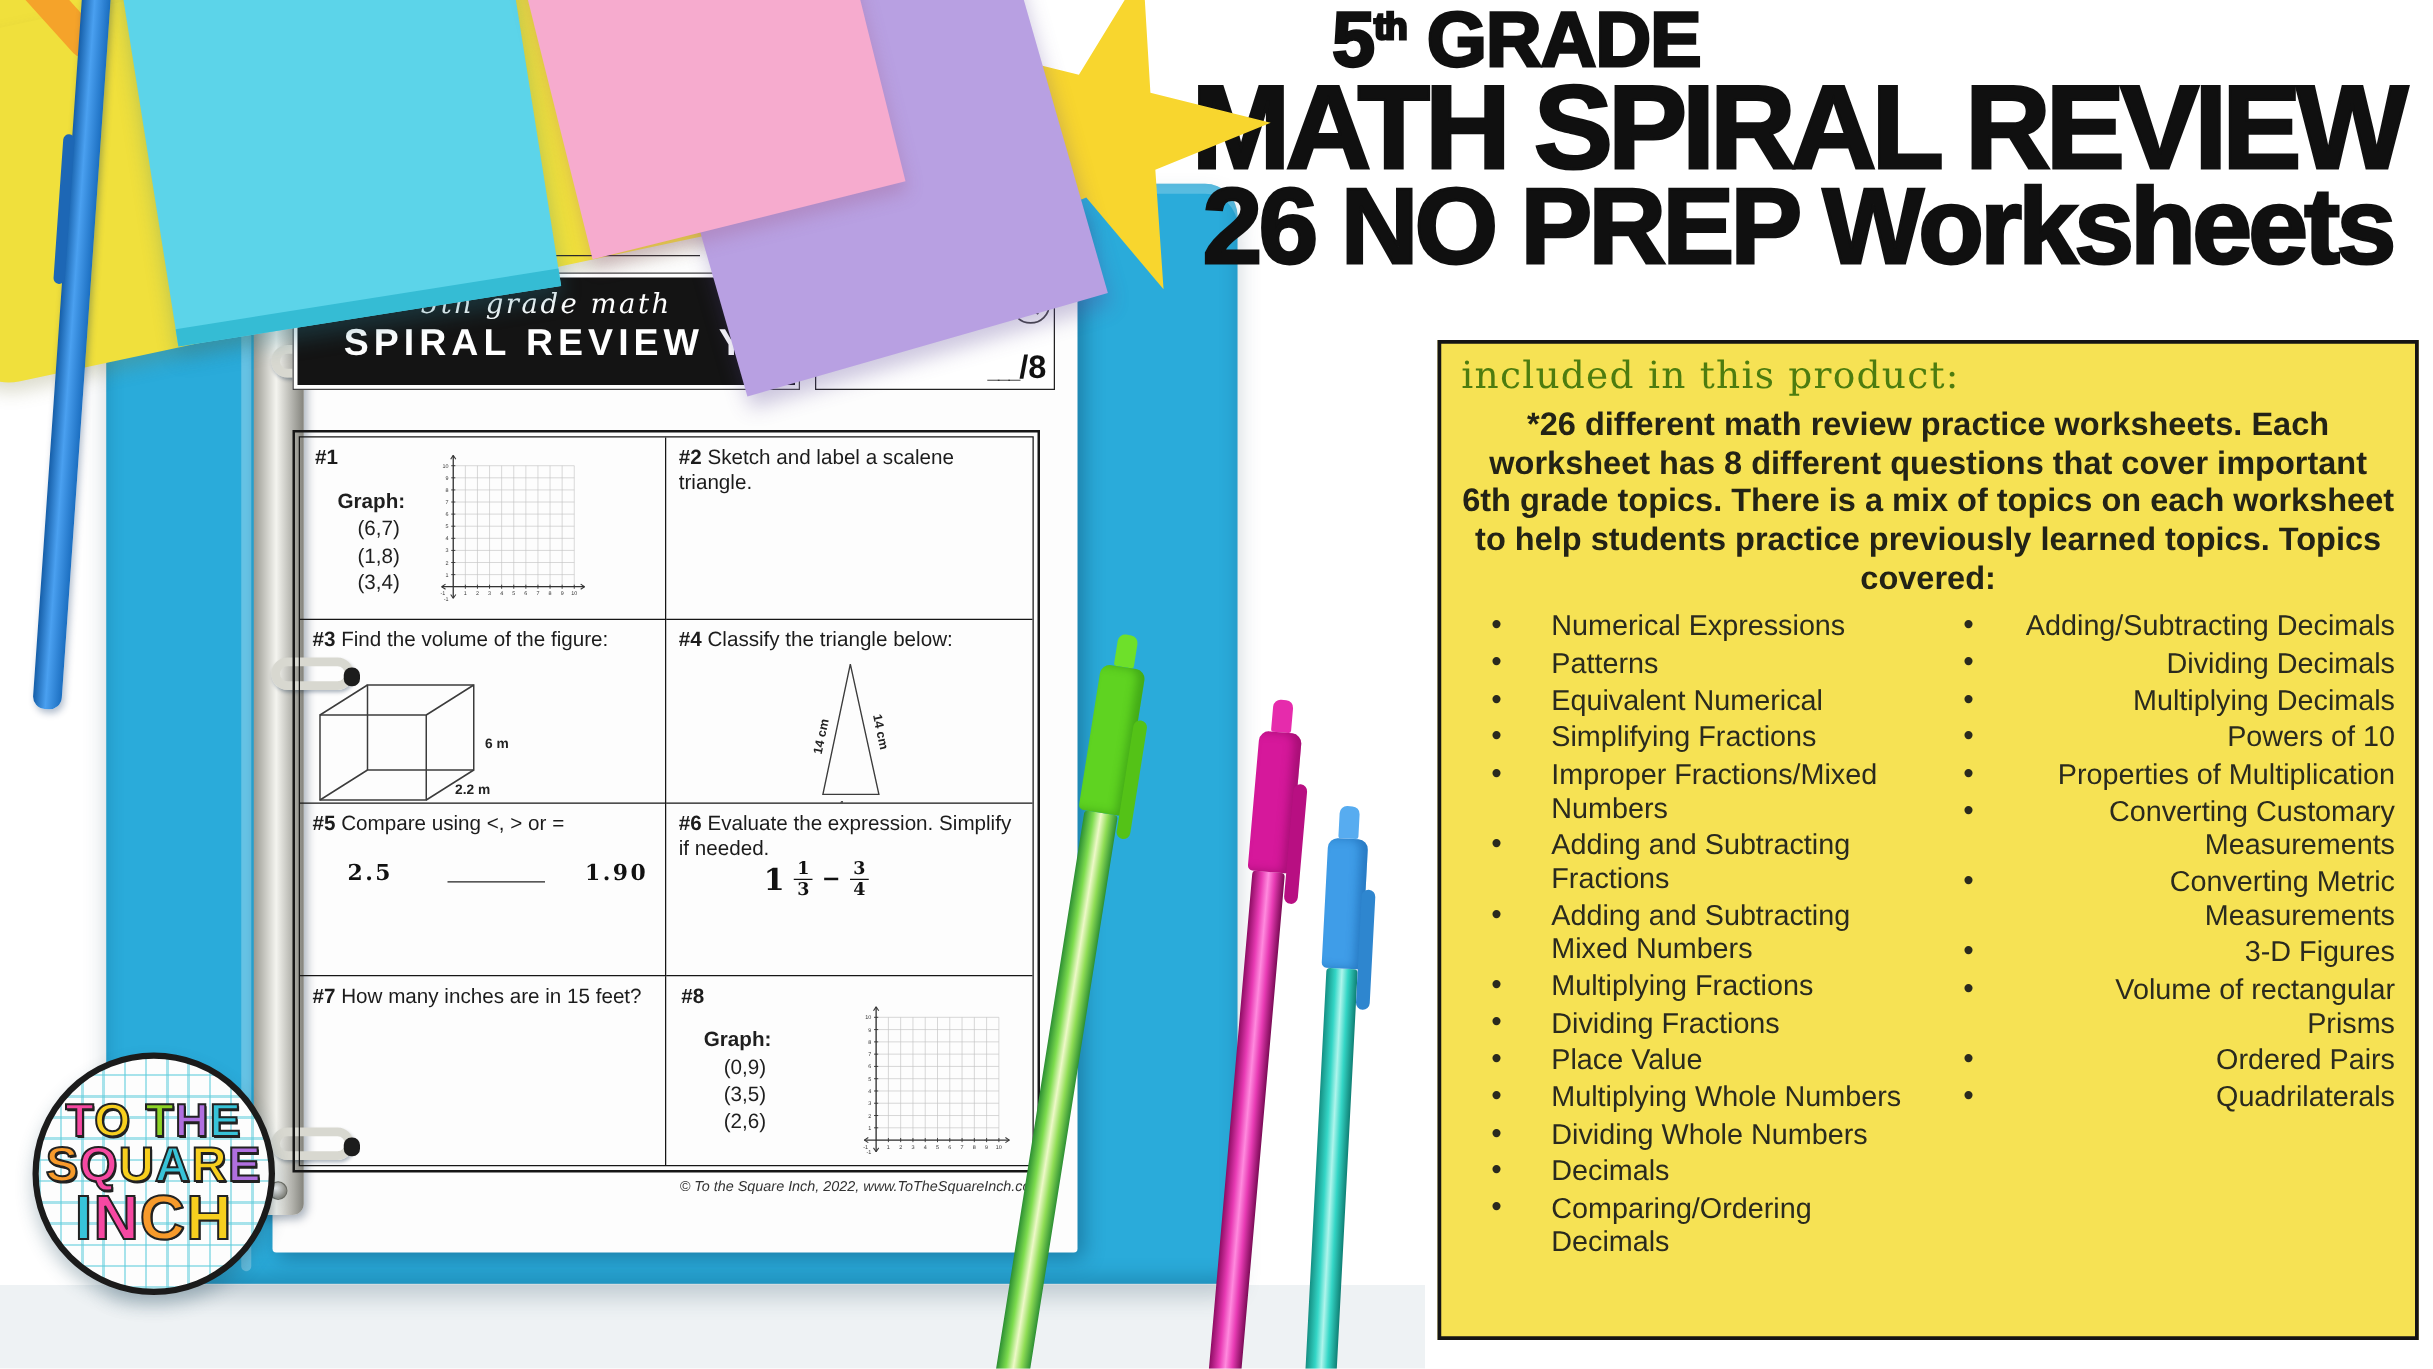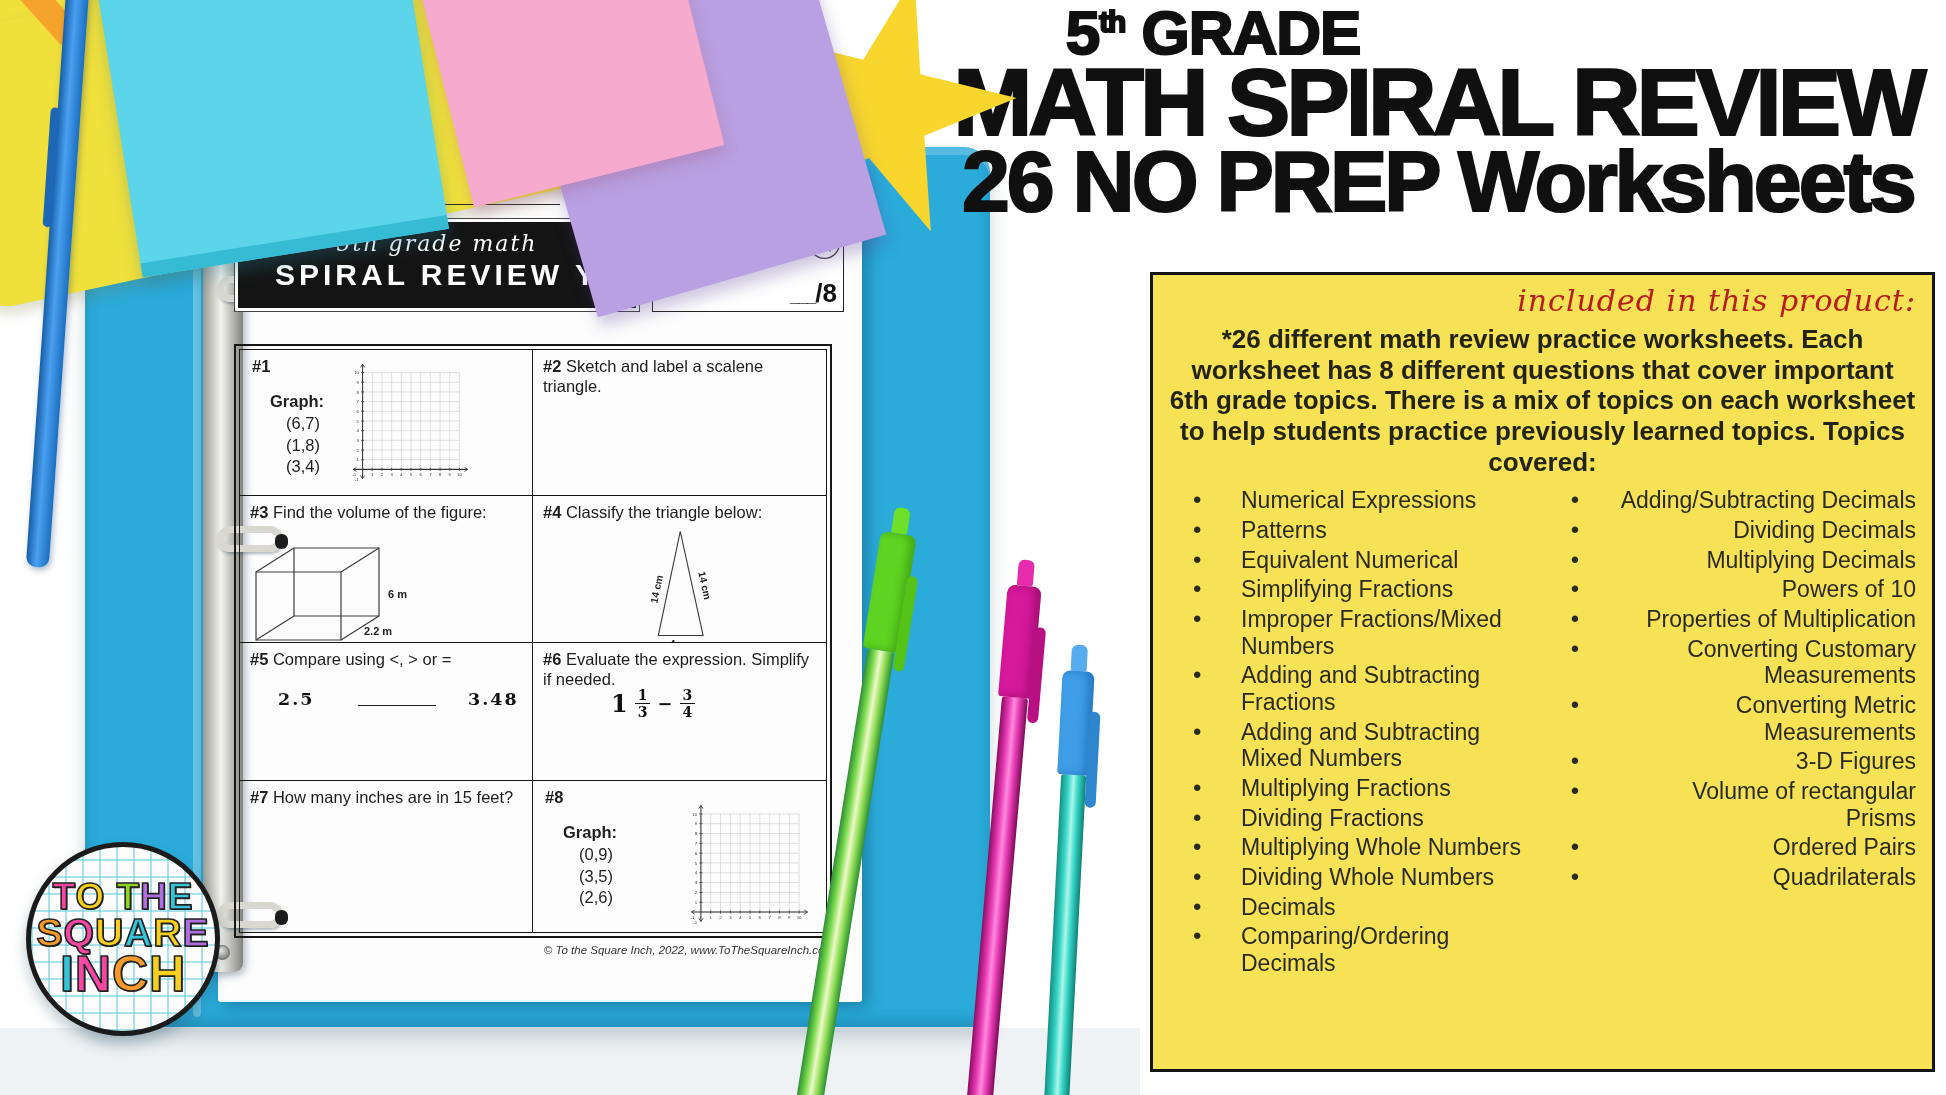--- a/index.html
+++ b/index.html
@@ -139,21 +139,21 @@
   .title-block { position:absolute; left:930px; top:2px; width:1016px; text-align:center; color:#101010; z-index:2; }
   .title-line { font-weight:700; -webkit-text-stroke:2.2px #101010; }
   .t1 { font-size:62px; line-height:1.0; transform:translateX(-225px); letter-spacing:-1px; }
   .t1 sup { font-size:.48em; vertical-align:super; }
   .t2 { font-size:95px; line-height:.82; letter-spacing:-4px; }
   .t3 { font-size:86px; line-height:.92; letter-spacing:-3px; }
 
   
   .product-box { position:absolute; left:1150px; top:272px; width:785px; height:800px; background:var(--box-yellow);
     border:3px solid #141414; z-index:2; padding:8px 16px 0 16px; color:#242418; }
-  .box-heading { text-align:right; font-family:"DejaVu Serif", serif; font-style:italic; font-size:30px; letter-spacing:1px; color:#b91c1c; }
+  .box-heading { text-align:left; font-family:"DejaVu Serif", serif; font-size:30px; letter-spacing:1px; color:#4d7c0f; }
   .box-desc { margin-top:6px; text-align:center; font-size:26px; font-weight:700; line-height:1.18; color:#232316; }
   .topics { display:flex; margin-top:10px; }
   .topics ul { list-style:none; }
   .topics ul.left-col { width:360px; margin-left:10px; }
   .topics ul.right-col { width:370px; margin-left:28px;text-align:right; }
   .topics li { position:relative; padding-left:62px; font-size:23px; line-height:1.16; margin-bottom:3px; color:#2a2a1e; }
   .topics li::before { content:"\2022"; position:absolute; left:14px; top:-1px; font-size:24px; }
 </style>
 </head>
 <body>
@@ -331,21 +331,21 @@
             <text class="fig-label" text-anchor="middle" transform="translate(95 68) rotate(78)">14 cm</text>
             <text class="fig-label" text-anchor="middle" x="73" y="136">4 cm</text>
           </svg>
         </div>
 
         <div class="cell colL">
           <div class="qtext"><span class="qnum">#5</span> <span>Compare using &lt;, &gt; or =</span></div>
           <div class="q5-row">
             <span class="q5-left">2.5</span>
             <span class="q5-blank"></span>
-            <span class="q5-right">3.48</span>
+            <span class="q5-right">1.90</span>
           </div>
         </div>
 
         <div class="cell">
           <div class="qtext"><span class="qnum">#6</span> <span>Evaluate the expression. Simplify if needed.</span></div>
           <div class="q6-expr">
             <span class="expr-lead">1</span>
             <span class="frac">
               <span class="num">1</span>
               <span>3</span>
@@ -508,20 +508,21 @@
       <ul class="left-col">
           <li class="topic">Numerical Expressions</li>
           <li class="topic">Patterns</li>
           <li class="topic">Equivalent Numerical</li>
           <li class="topic">Simplifying Fractions</li>
           <li class="topic">Improper Fractions/Mixed Numbers</li>
           <li class="topic">Adding and Subtracting Fractions</li>
           <li class="topic">Adding and Subtracting Mixed Numbers</li>
           <li class="topic">Multiplying Fractions</li>
           <li class="topic">Dividing Fractions</li>
+          <li class="topic">Place Value</li>
           <li class="topic">Multiplying Whole Numbers</li>
           <li class="topic">Dividing Whole Numbers</li>
           <li class="topic">Decimals</li>
           <li class="topic">Comparing/Ordering Decimals</li>
         </ul>
       <ul class="right-col">
           <li class="topic">Adding/Subtracting Decimals</li>
           <li class="topic">Dividing Decimals</li>
           <li class="topic">Multiplying Decimals</li>
           <li class="topic">Powers of 10</li>

